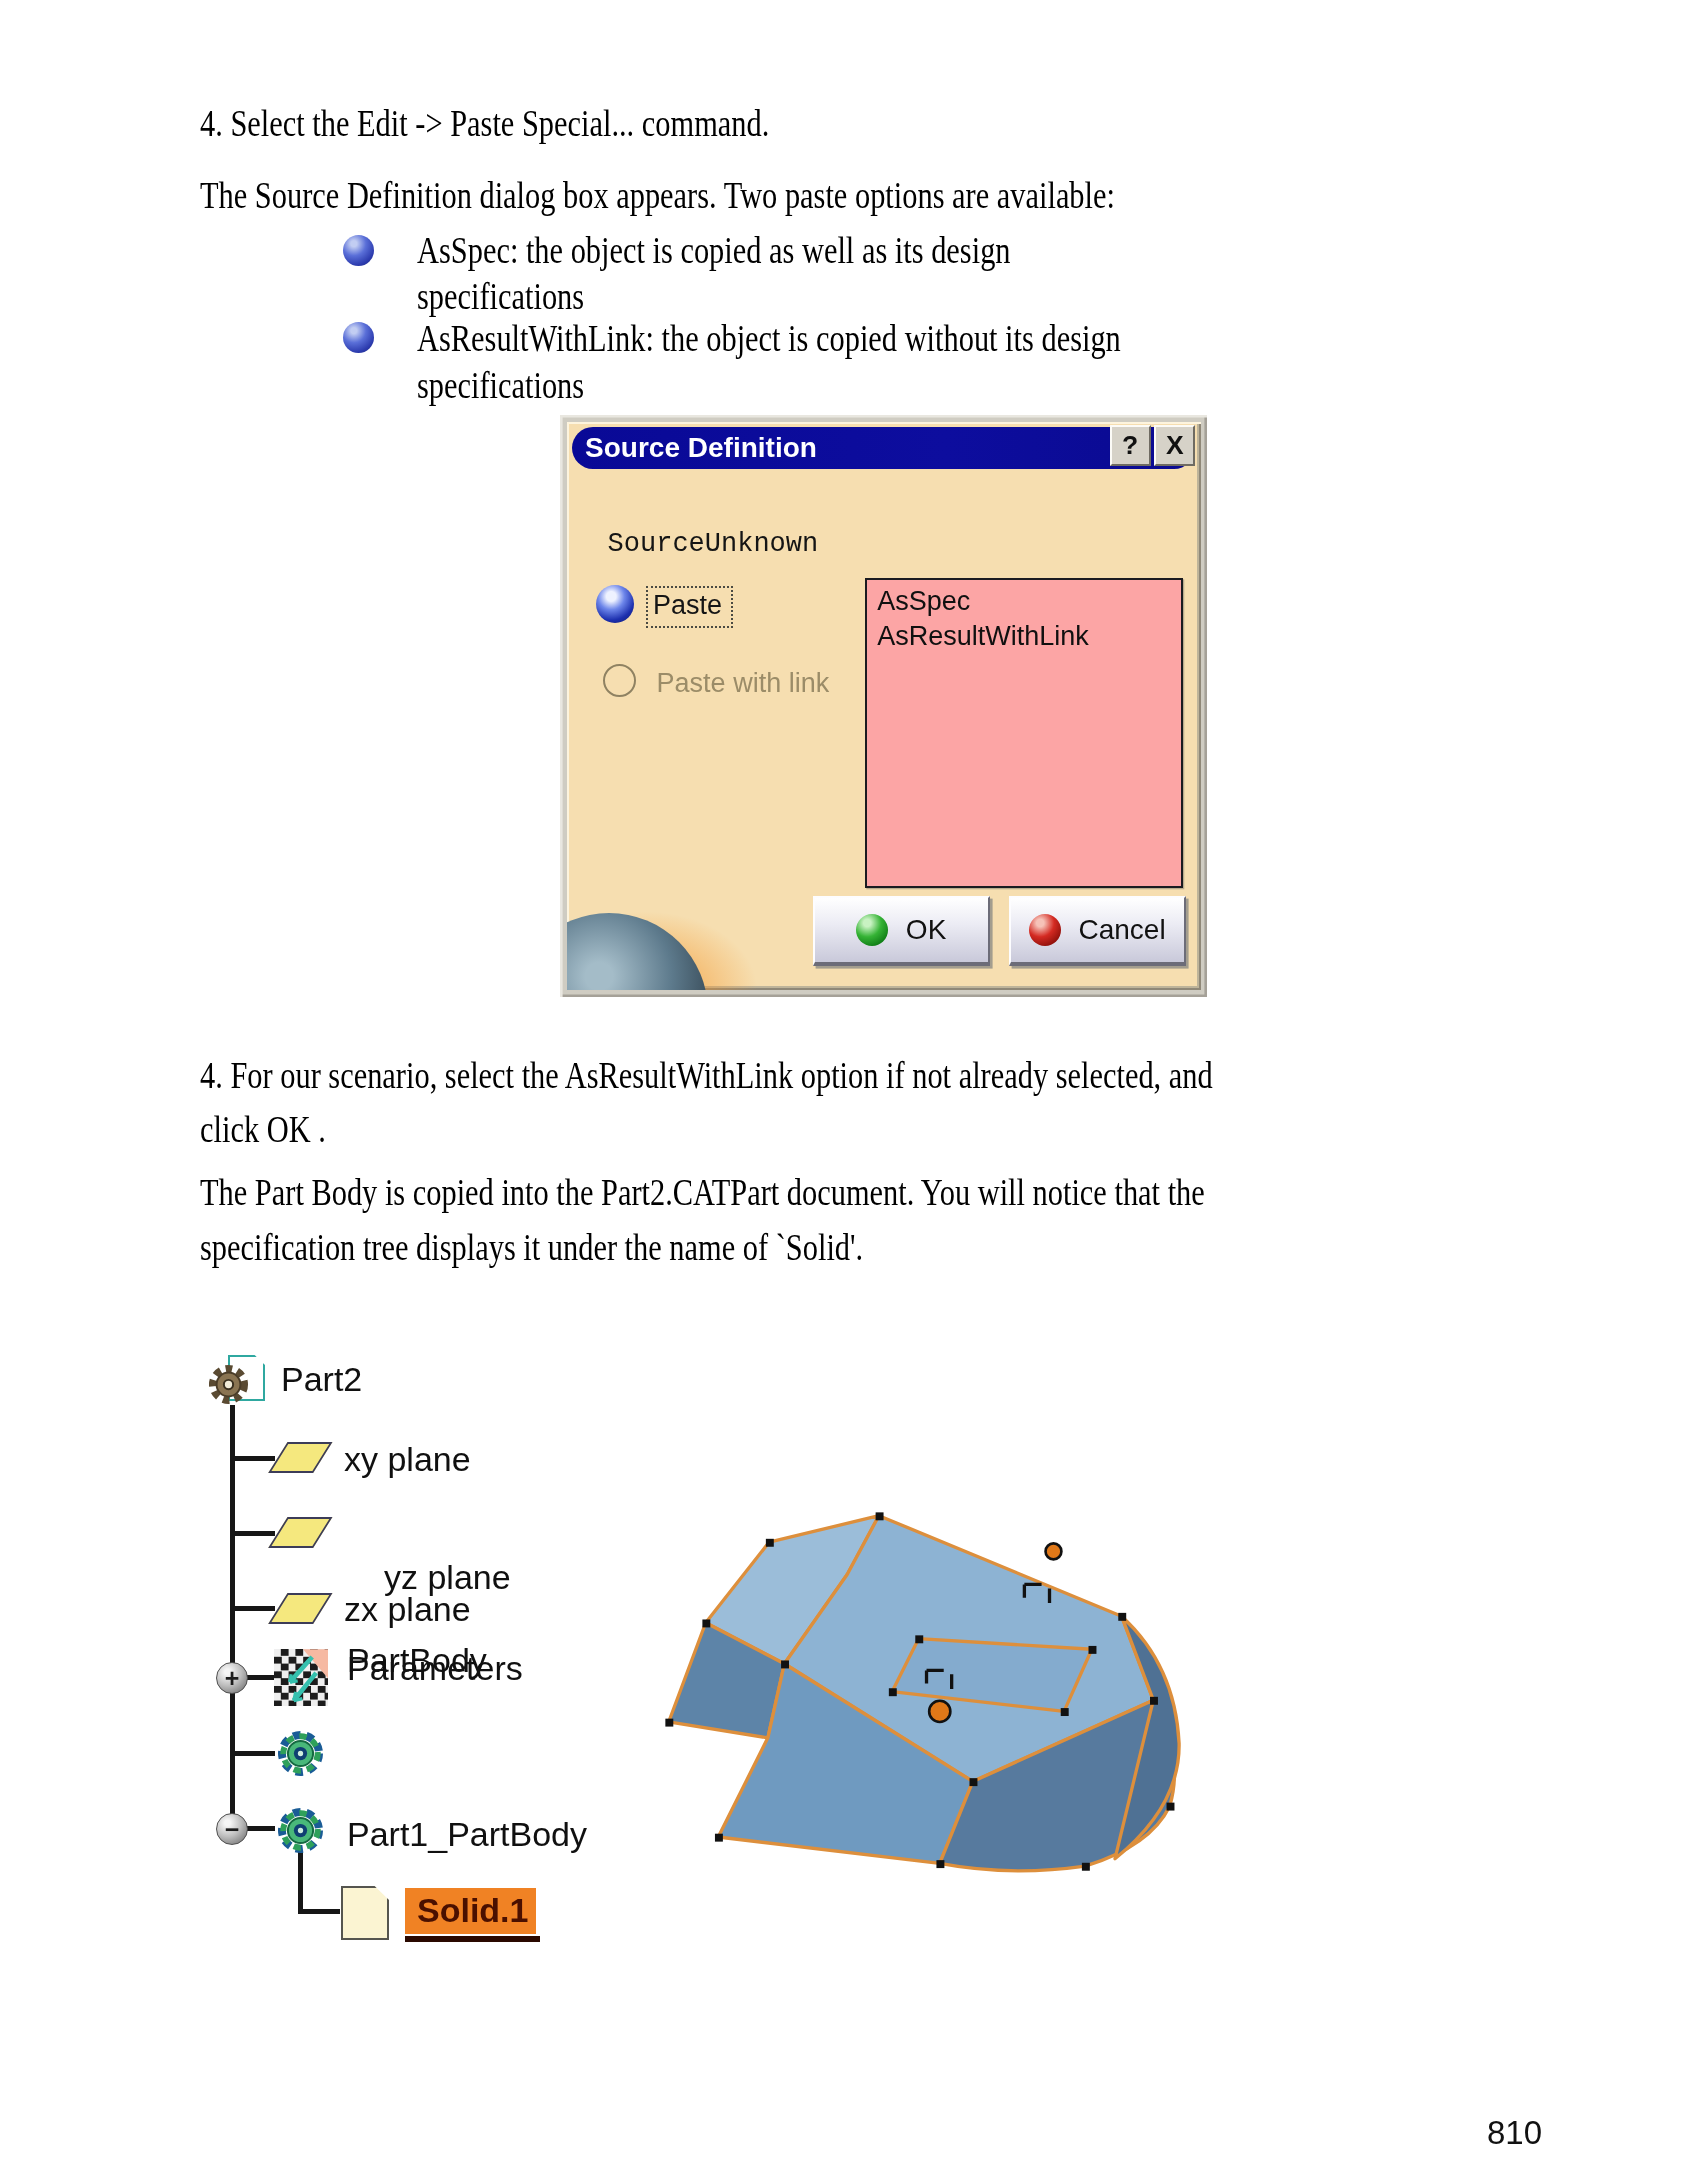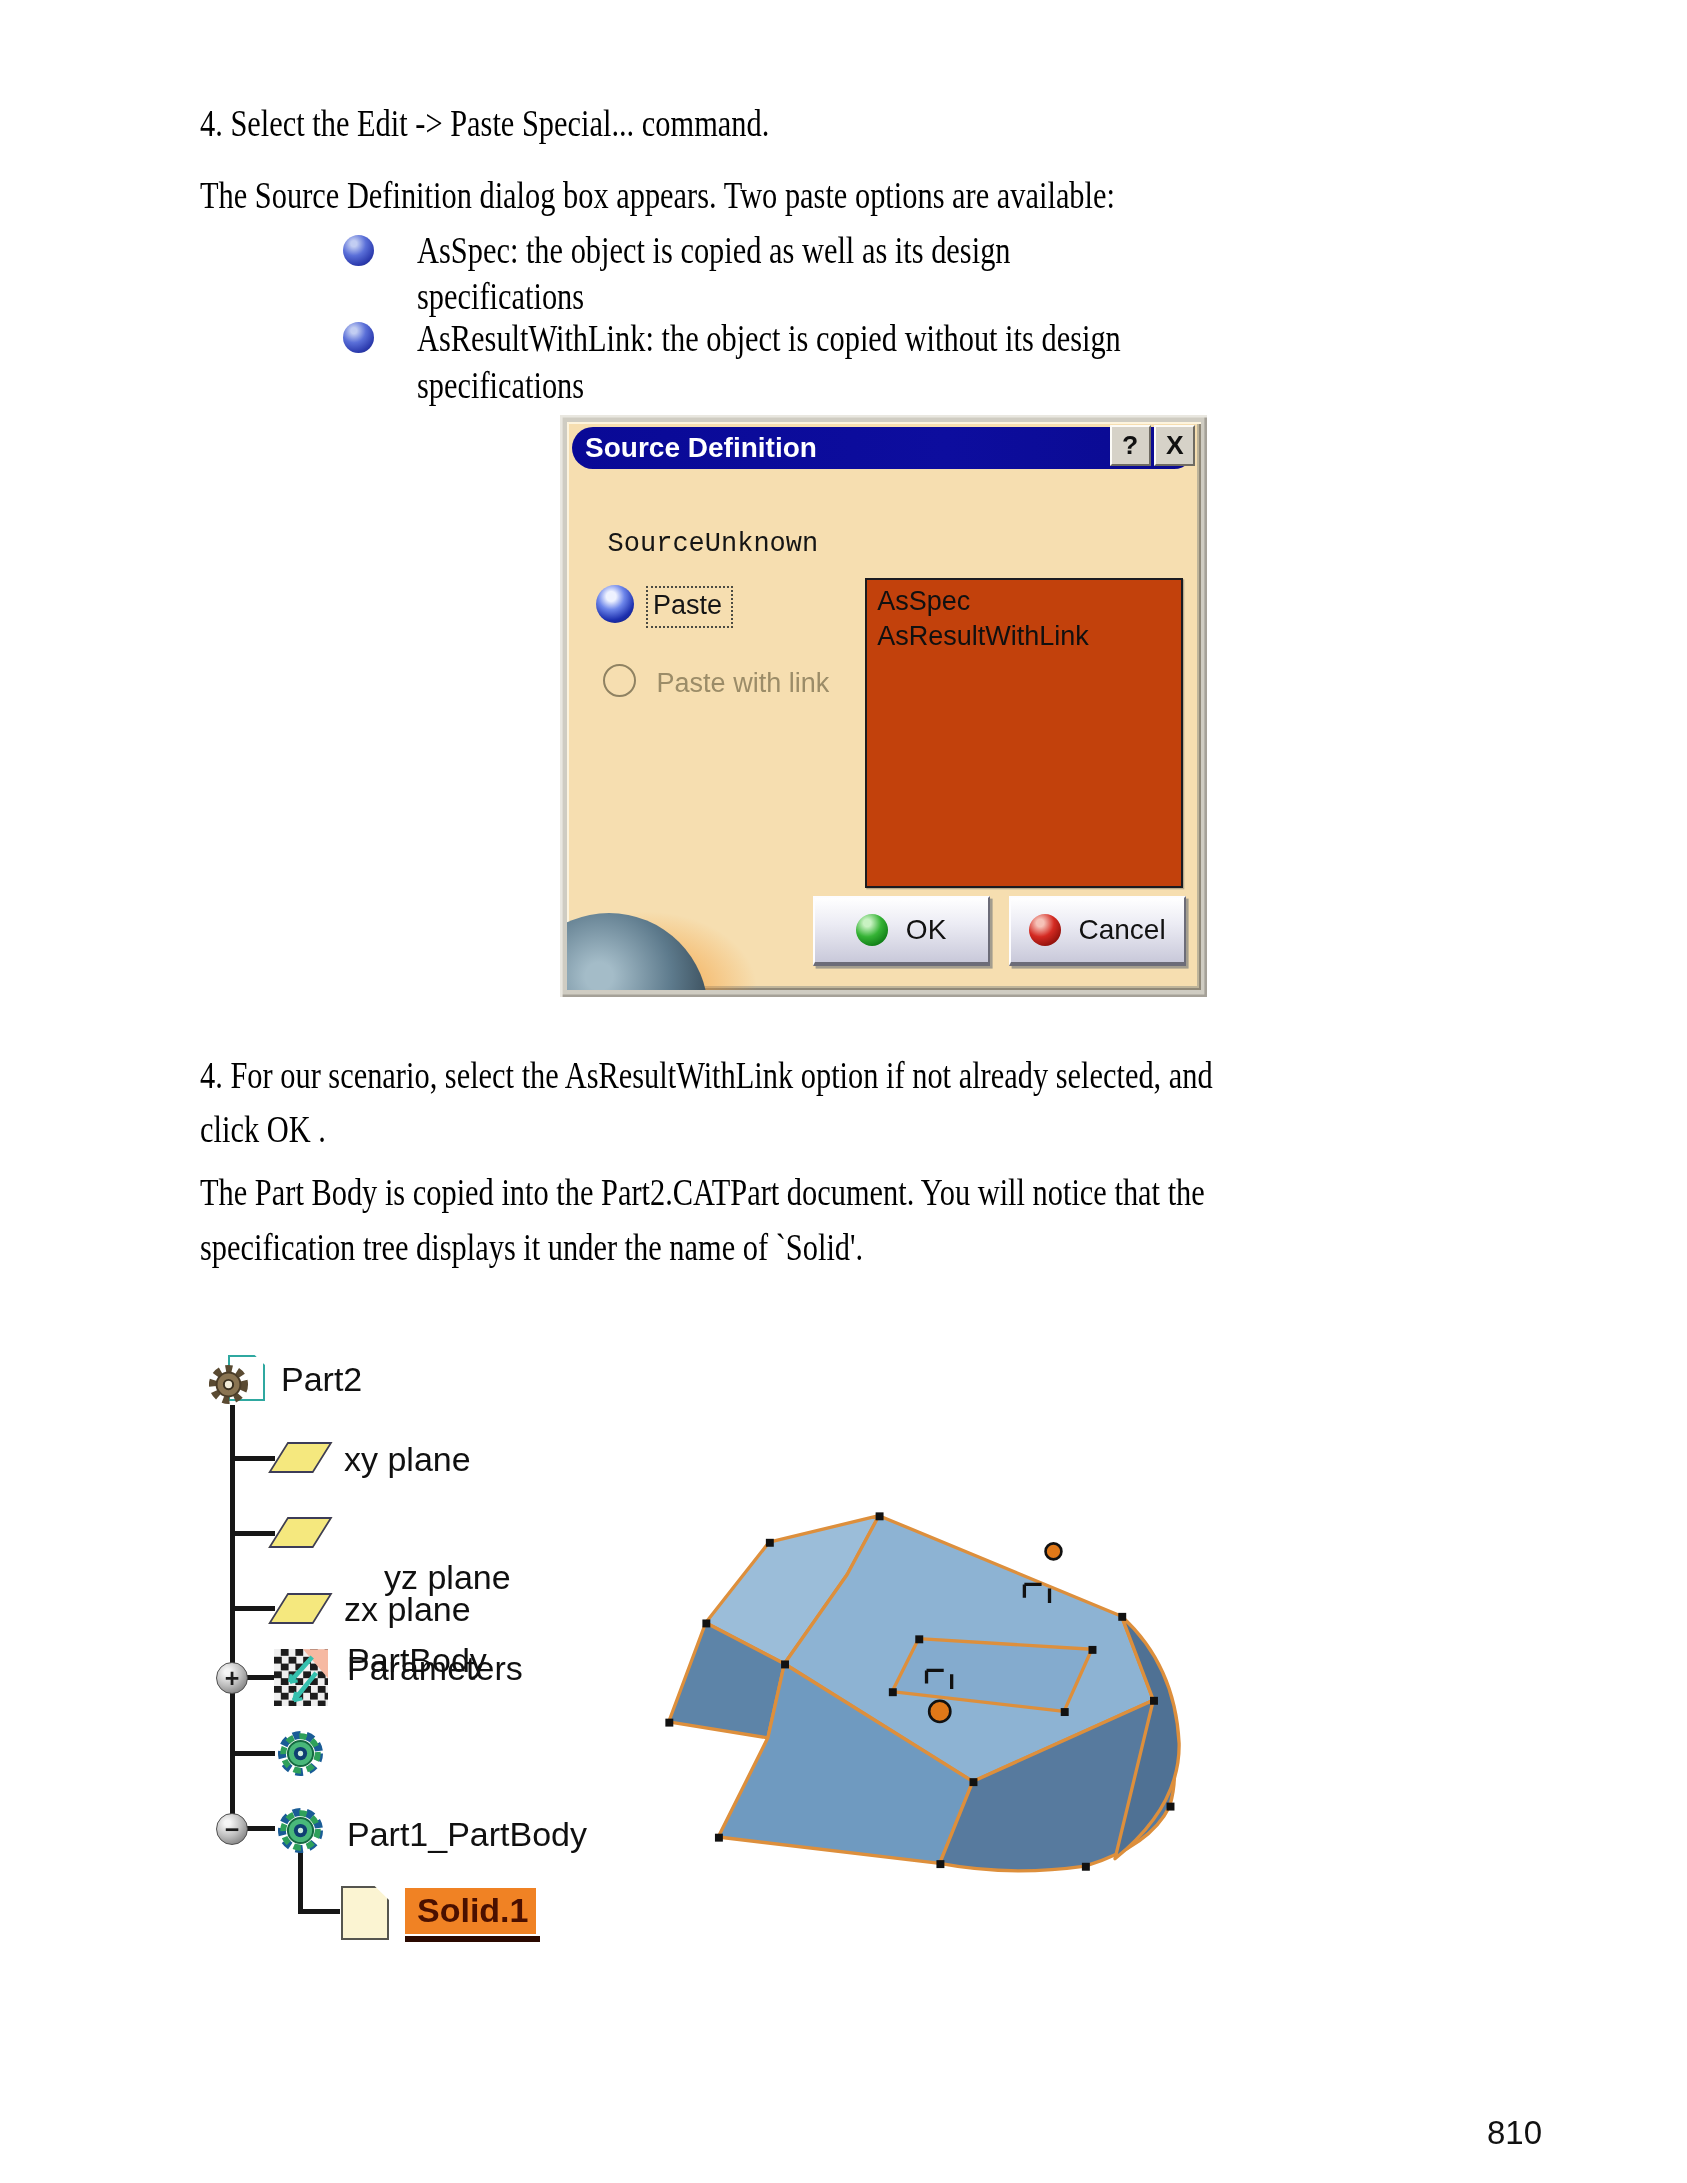--- a/index.html
+++ b/index.html
@@ -38,21 +38,21 @@
   .radio-sphere{position:absolute;left:29px;top:163px;width:38px;height:38px;border-radius:50%;
         background:radial-gradient(circle at 40% 30%, #eef2ff 0 14%, #6d86ea 38%, #1c2fae 68%, #0d1560);}
   .radio-label-box{position:absolute;left:79px;top:164px;border:2px dotted #4a4a42;
         padding:2.6px 9.3px 5.3px 5.3px;}
   .radio-label-box span{font-family:"Liberation Sans",sans-serif;font-size:27px;color:#151515;}
   .radio-ring{position:absolute;left:36px;top:242px;width:29px;height:29px;border-radius:50%;
         border:2.6px solid #8f8262;background:transparent;}
   .radio-label-dis{position:absolute;left:90px;top:246px;font-family:"Liberation Sans",sans-serif;
         font-size:27px;color:#9b8c68;}
 
-  .listbox{position:absolute;left:298px;top:156px;width:314px;height:306px;background:#c2410c;
+  .listbox{position:absolute;left:298px;top:156px;width:314px;height:306px;background:#fca5a5;
         border:2.6px solid #1b1b20;box-shadow:1.3px 1.3px 0 #b9ab8c;}
   .list-item{font-family:"Liberation Sans",sans-serif;font-size:27px;color:#101010;
         padding:1.3px 0 1.3px 10.6px;line-height:33px;}
   .listbox .pad-top{padding-top:5.3px;}
 
   .cat-btn{position:absolute;width:173px;height:64px;
         background:linear-gradient(180deg,#ffffff 0%, #ececf4 40%, #c9c9da 100%);
         border-top:2.6px solid #fdfdff;border-left:2.6px solid #fdfdff;
         border-right:2.6px solid #6c6c78;border-bottom:4px solid #6c6c78;
         box-shadow:2.6px 2.6px 0 #a39d8e;

